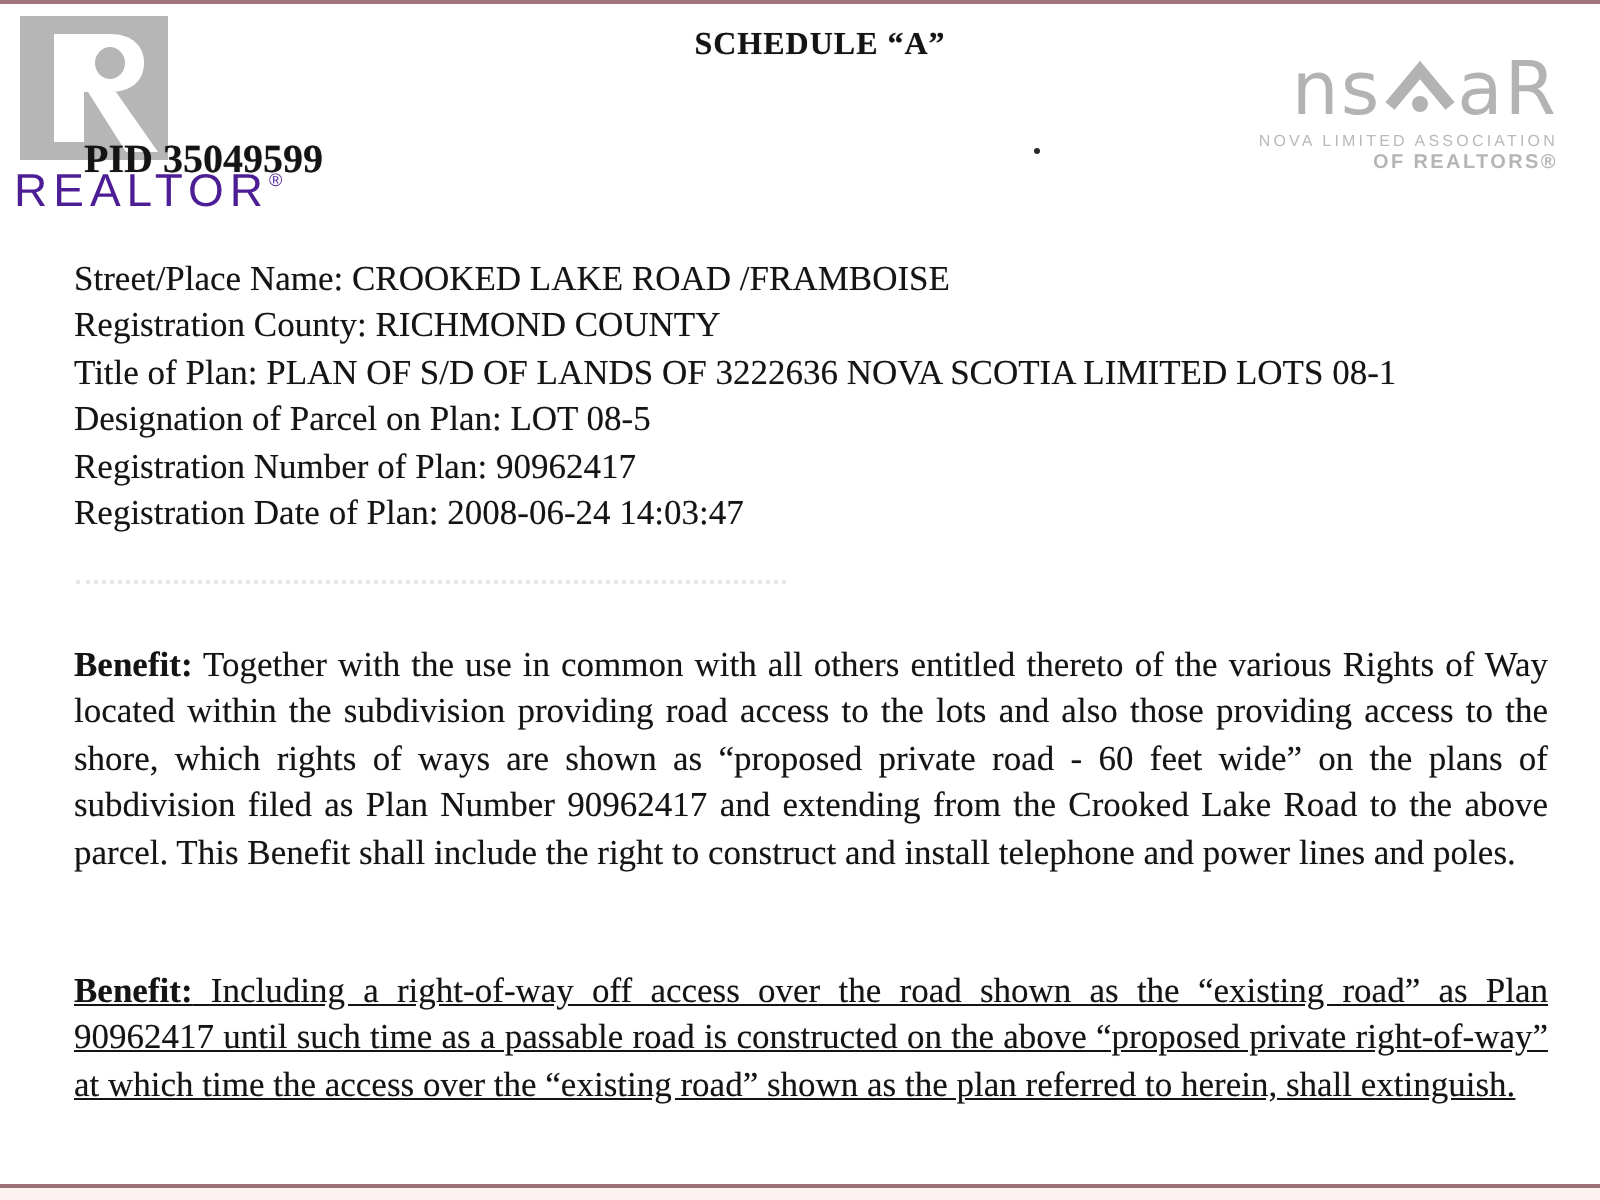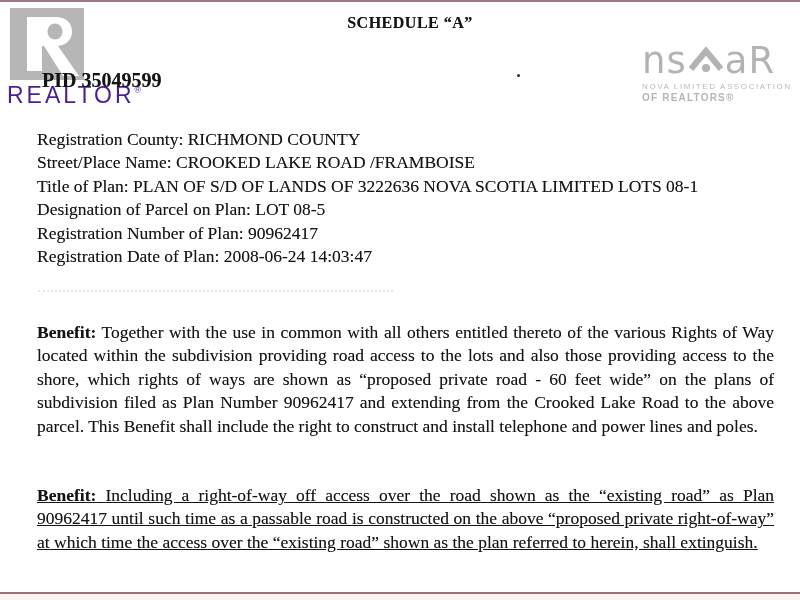--- a/index.html
+++ b/index.html
@@ -12,21 +12,21 @@
 
   
   .realtor-logo{position:absolute;left:10px;top:8px;width:110px;}
   .realtor-word{
     position:absolute;left:-3px;top:76px;font-family:"Liberation Sans", sans-serif;
     font-size:23px;color:#4c1d95;letter-spacing:3px;white-space:nowrap;line-height:1;
   }
   .realtor-word .reg{font-size:9px;vertical-align:10px;letter-spacing:0;}
 
   
-  .nsar{position:absolute;right:0;top:26px;width:158px;text-align:left;color:#b3b3b3;margin-top:16px;}
+  .nsar{position:absolute;right:21px;top:26px;width:158px;text-align:right;color:#b3b3b3;}
   .nsar-mark{font-family:"DejaVu Sans", sans-serif;font-size:37px;line-height:1;letter-spacing:1px;white-space:nowrap;}
   .nsar-mark svg{vertical-align:-1px;margin:0 1px;}
   .nsar-cap1{font-family:"Liberation Sans", sans-serif;font-size:8px;letter-spacing:1.6px;margin-top:3px;color:#b9b9b9;white-space:nowrap;}
   .nsar-cap2{font-family:Liberation Sans, sans-serif;font-size:10px;font-weight:bold;letter-spacing:1.2px;margin-top:1px;color:#b5b5b5;white-space:nowrap;}
 
   .title{
     position:absolute;top:14px;left:410px;transform:translateX(-50%);
     margin:0;font-size:16px;font-weight:bold;letter-spacing:0.5px;white-space:nowrap;
     text-shadow:0 0 0.5px rgba(0,0,0,0.45);
   }
@@ -73,22 +73,22 @@
   <div class="nsar">
     <div class="nsar-mark"><span>ns</span><svg width="36" height="32" viewBox="0 0 36 32">
           <path d="M3 27 L18 9 L33 27" fill="none" stroke="#b3b3b3" stroke-width="6"></path>
           <circle cx="18" cy="26" r="4" fill="#b3b3b3"></circle>
         </svg><span>aR</span></div>
     <div class="nsar-cap1">NOVA LIMITED ASSOCIATION</div>
     <div class="nsar-cap2">OF REALTORS®</div>
   </div>
 
   <div class="reg-block">
+    <div>Street/Place Name: CROOKED LAKE ROAD /FRAMBOISE</div>
     <div>Registration County: RICHMOND COUNTY</div>
-    <div>Street/Place Name: CROOKED LAKE ROAD /FRAMBOISE</div>
     <div>Title of Plan: PLAN OF S/D OF LANDS OF 3222636 NOVA SCOTIA LIMITED LOTS 08-1</div>
     <div>Designation of Parcel on Plan: LOT 08-5</div>
     <div>Registration Number of Plan: 90962417</div>
     <div>Registration Date of Plan: 2008-06-24 14:03:47</div>
   </div>
 
   <div class="artifact-line"></div>
   <div class="speck"></div>
 
   <p class="para p1"><b>Benefit:</b> <span>Together with the use in common with all others entitled thereto of the various Rights of Way located within the subdivision providing road access to the lots and also those providing access to the shore, which rights of ways are shown as “proposed private road - 60  feet wide” on the plans of subdivision filed as Plan Number 90962417 and extending from the Crooked Lake Road to the above parcel.  This Benefit shall include the right to construct and install telephone and power lines and poles.</span></p>

